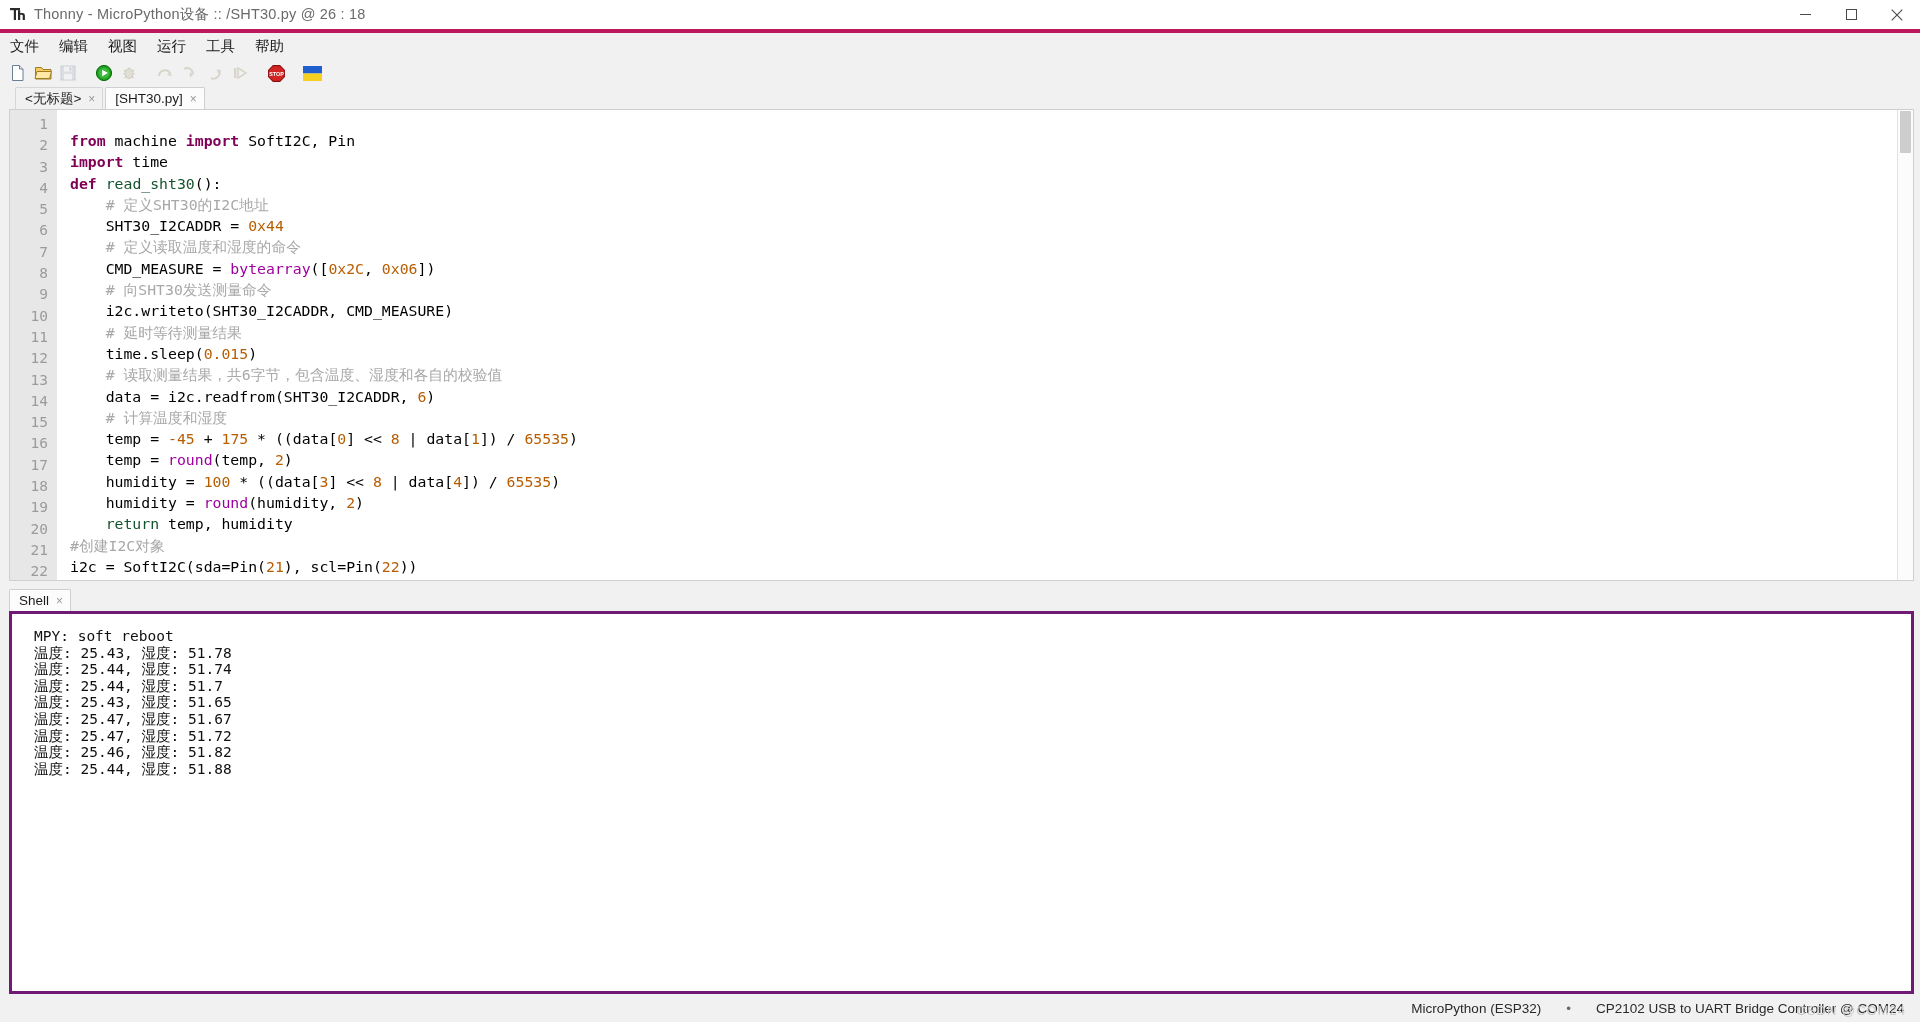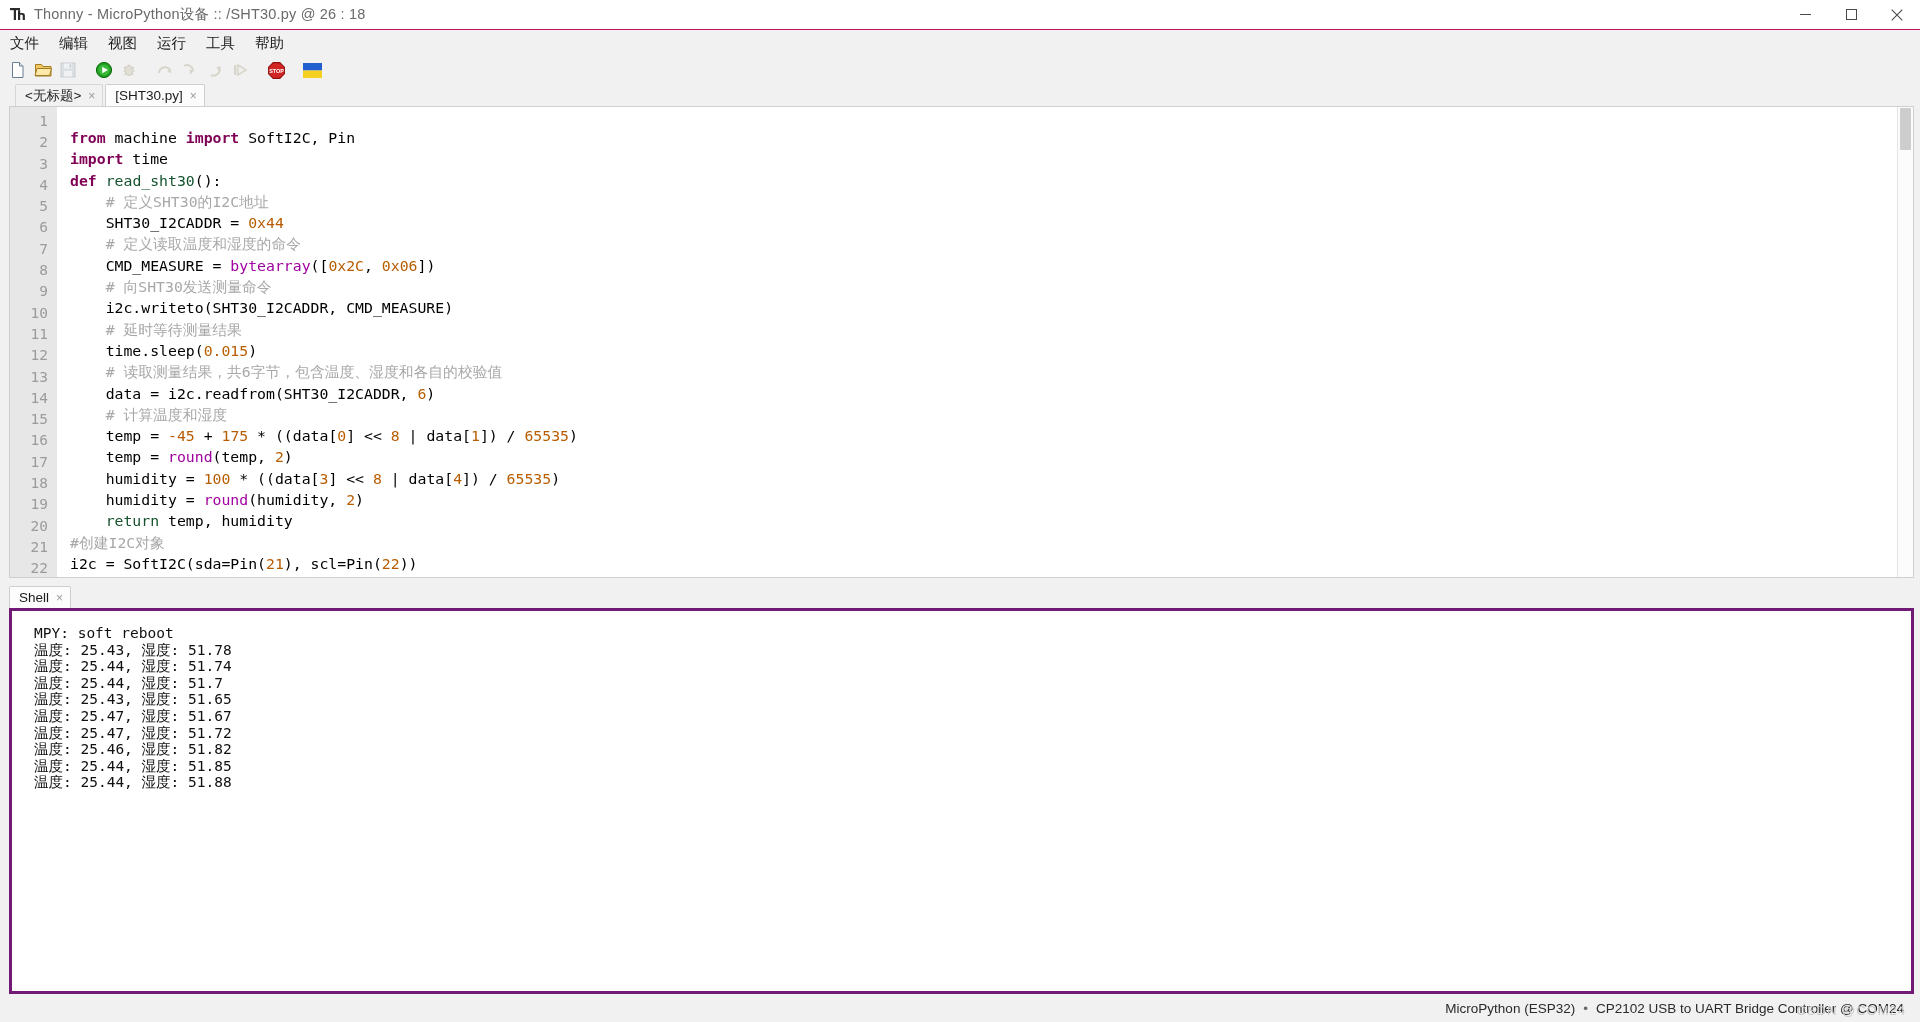--- a/index.html
+++ b/index.html
@@ -7,21 +7,21 @@
     width:1920px;height:1022px;overflow:hidden;
     background:#ffffff;
     font-family:"Liberation Sans","DejaVu Sans",sans-serif;
     -webkit-font-smoothing:antialiased;
   }
   .app{width:1920px;height:1022px;display:flex;flex-direction:column;background:#f1f1f1;}
 
   
   .titlebar{
     height:29px;min-height:29px;background:#ffffff;display:flex;align-items:center;
-    border-bottom:1px solid #be185d;position:relative;
+    border-bottom:4px solid #be185d;position:relative;
   }
   .tb-icon{width:17px;height:17px;margin-left:9px;margin-right:8px;position:relative;flex:0 0 auto;}
   .tb-icon svg{display:block;}
   .tb-title{font-size:14.5px;color:#6a6a6a;letter-spacing:.2px;white-space:nowrap;}
   .tb-spacer{flex:1 1 auto;}
   .winbtns{display:flex;height:29px;}
   .winbtn{width:46px;height:29px;display:flex;align-items:center;justify-content:center;}
   .winbtn svg{display:block;}
 
   
@@ -81,21 +81,21 @@
   }
   .shelltext{
     font-family:"DejaVu Sans Mono","Liberation Mono",monospace;font-size:14.5px;color:#101010;
     padding:14px 0 0 22px;white-space:pre;line-height:16.6px;
   }
   .shelltext div{height:16.6px;}
 
   
   .statusbar{
     height:28px;min-height:28px;background:#f1f1f1;display:flex;align-items:center;justify-content:flex-end;
-    padding-right:16px;font-size:13.5px;color:#2a2a2a;white-space:nowrap;gap:8px;
+    padding-right:16px;font-size:13.5px;color:#2a2a2a;white-space:nowrap;gap:25px;
   }
   .sdot{color:#6a6a6a;}
   .wm{
     position:absolute;right:14px;bottom:4px;font-size:13px;color:#c9c9c9;letter-spacing:1px;
   }
 </style>
 </head>
 <body>
 
 <div class="app">
@@ -269,21 +269,21 @@
   </div>
 
   <div class="shelltabs">
     <div class="tab active">
       <span>Shell</span>
       <span class="tclose">×</span>
     </div>
   </div>
 
   <div class="shellwrap">
-    <div class="shelltext" id="shelltext"><div>MPY: soft reboot</div><div>温度: 25.43, 湿度: 51.78</div><div>温度: 25.44, 湿度: 51.74</div><div>温度: 25.44, 湿度: 51.7</div><div>温度: 25.43, 湿度: 51.65</div><div>温度: 25.47, 湿度: 51.67</div><div>温度: 25.47, 湿度: 51.72</div><div>温度: 25.46, 湿度: 51.82</div><div>温度: 25.44, 湿度: 51.85</div><div>温度: 25.44, 湿度: 51.88</div></div>
+    <div class="shelltext" id="shelltext"><div>MPY: soft reboot</div><div>温度: 25.43, 湿度: 51.78</div><div>温度: 25.44, 湿度: 51.74</div><div>温度: 25.44, 湿度: 51.7</div><div>温度: 25.43, 湿度: 51.65</div><div>温度: 25.47, 湿度: 51.67</div><div>温度: 25.47, 湿度: 51.72</div><div>温度: 25.46, 湿度: 51.82</div><div>温度: 25.44, 湿度: 51.88</div></div>
   </div>
 
   <div class="statusbar">
     <span>MicroPython (ESP32)</span>
     <span class="sdot">•</span>
     <span>CP2102 USB to UART Bridge Controller @ COM24</span>
     <span class="wm">CSDN @COM24</span>
   </div>
 
 </div>

